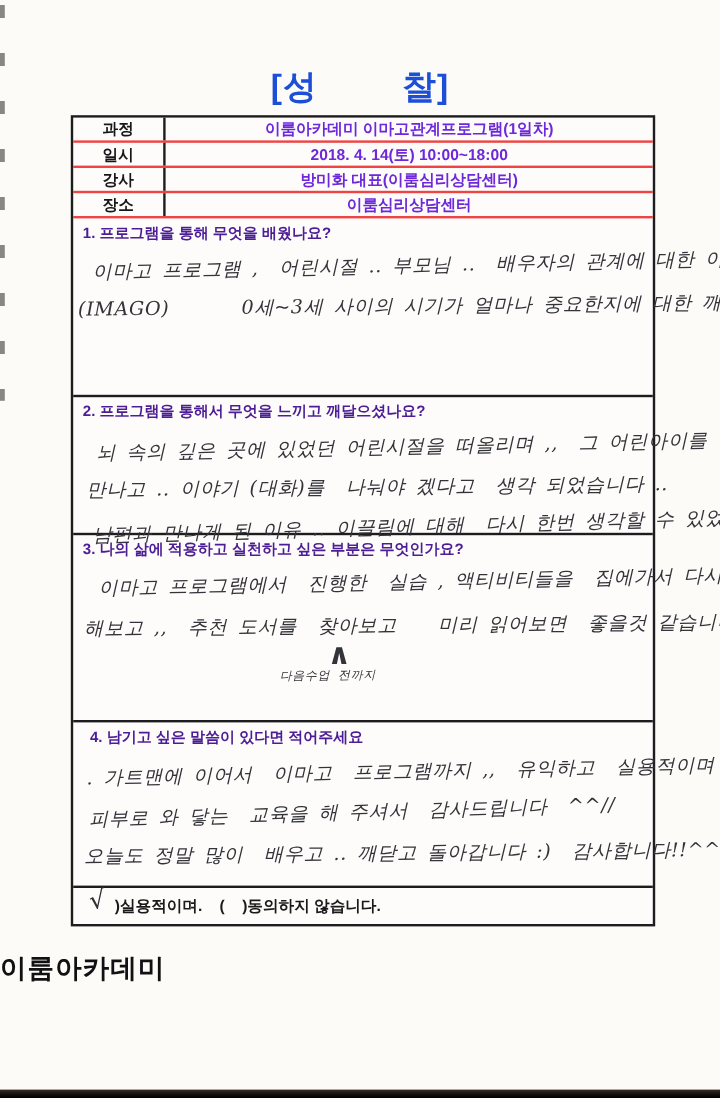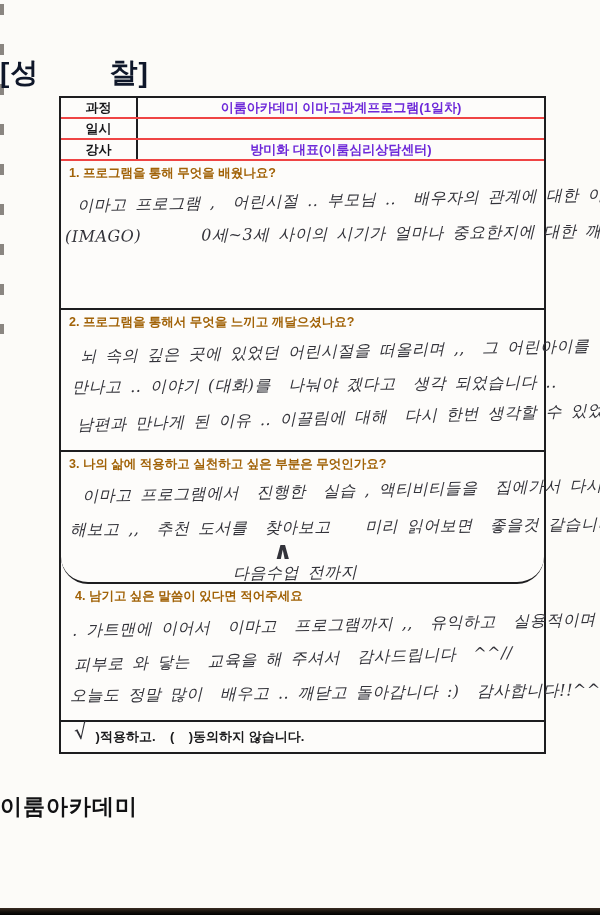--- a/index.html
+++ b/index.html
@@ -15,21 +15,21 @@
     position:absolute;left:0;top:4px;width:4px;height:330px;
     background:repeating-linear-gradient(180deg, rgba(45,38,32,.55) 0 11px, transparent 11px 40px);
   }
   .bottom-bar{
     position:absolute;left:0;bottom:0;width:600px;height:7px;
     background:linear-gradient(180deg,#3a2c22 0%,#14100c 55%,#000 100%);
   }
   
   .title{
     position:absolute;top:54px;left:0;width:100%;
-    text-align:left;font-size:28px;font-weight:bold;color:#0f172a;
+    text-align:center;font-size:28px;font-weight:bold;color:#1d4ed8;
     white-space:pre;letter-spacing:1px;
   }
   
   .doc-table{
     position:absolute;left:59px;top:96px;width:487px;
     border:2px solid #1d1d1f;background:rgba(255,255,255,.35);
     box-sizing:border-box;
   }
   .doc-table *{box-sizing:border-box;}
   .info-row{display:flex;height:21px;border-bottom:2px solid #ef4444;}
@@ -37,38 +37,38 @@
     width:77px;border-right:2px solid #1d1d1f;
     display:flex;align-items:center;justify-content:center;
     font-weight:bold;font-size:13px;color:#17171a;
   }
   .info-value{
     flex:1;display:flex;align-items:center;justify-content:center;
     font-size:13px;font-weight:bold;color:#6d28d9;
   }
   .q-box{position:relative;border-bottom:2px solid #1d1d1f;padding:4px 8px;}
   .q1{height:149px;}
-  .q2{height:142px;}
-  .q3{height:132px;border-radius:27px;}
+  .q2{height:115px;}
+  .q3{height:156px;}
   .q4{height:138px;padding-left:14px;}
-  .q-prompt{font-size:12.5px;font-weight:bold;color:#a16207;}
+  .q-prompt{font-size:12.5px;font-weight:bold;color:#4c1d95;}
   
   .hand{
     position:absolute;
     font-family:"DejaVu Serif", serif;
     font-style:italic;
     font-size:16px;color:#33333a;
     white-space:pre;letter-spacing:.5px;word-spacing:3px;
     line-height:1.1;
   }
   .r1{transform:rotate(-1.2deg);}
   .r2{transform:rotate(-0.6deg);}
   .r3{transform:rotate(-1.6deg);}
   .caret-mark{font-size:24px;font-weight:bold;letter-spacing:0;}
-  .insert-note{font-size:16px;}
+  .insert-note{font-size:10px;}
   
   .consent-row{
     height:30px;display:flex;align-items:center;
     padding-left:9px;font-size:13px;font-weight:bold;color:#1a1a1c;
     white-space:pre;position:relative;
   }
   .consent-check{
     position:static;display:inline-block;
     font-family:"DejaVu Serif", serif;font-style:italic;
     font-size:21px;color:#2f2f35;font-weight:normal;
@@ -91,24 +91,29 @@
   <div class="title">[성        찰]</div>
 
   <div class="doc-table">
 
     <div class="info-row">
       <div class="info-label">과정</div>
       <div class="info-value">이룸아카데미 이마고관계프로그램(1일차)</div>
     </div>
     <div class="info-row">
       <div class="info-label">일시</div>
+      <div class="info-value">2018. 4. 14(토) 10:00~18:00</div>
     </div>
     <div class="info-row">
       <div class="info-label">강사</div>
       <div class="info-value">방미화 대표(이룸심리상담센터)</div>
+    </div>
+    <div class="info-row">
+      <div class="info-label">장소</div>
+      <div class="info-value">이룸심리상담센터</div>
     </div>
 
     <div class="q-box q1">
       <div class="q-prompt">1. 프로그램을 통해 무엇을 배웠나요?</div>
       <div class="hand r1" style="top:30px;left:16px;">이마고 프로그램 ,  어린시절 .. 부모님 ..  배우자의 관계에 대한 이해 ..</div>
       <div class="hand r2" style="top:64px;left:4px;">(IMAGO)       0세~3세 사이의 시기가 얼마나 중요한지에 대한 깨달음</div>
     </div>
 
     <div class="q-box q2">
       <div class="q-prompt">2. 프로그램을 통해서 무엇을 느끼고 깨달으셨나요?</div>
@@ -126,21 +131,21 @@
     </div>
 
     <div class="q-box q4">
       <div class="q-prompt">4. 남기고 싶은 말씀이 있다면 적어주세요</div>
       <div class="hand r1" style="top:32px;left:11px;">. 가트맨에 이어서  이마고  프로그램까지 ,,  유익하고  실용적이며 ..</div>
       <div class="hand r3" style="top:66px;left:13px;">피부로 와 닿는  교육을 해 주셔서  감사드립니다  ^^//</div>
       <div class="hand r2" style="top:100px;left:9px;">오늘도 정말 많이  배우고 .. 깨닫고 돌아갑니다 :)  감사합니다!!^^</div>
     </div>
 
     <div class="consent-row">
-      <span class="consent-check">√</span><span> )적용하고.    </span><span>(    )동의하지 않습니다.</span>
+      <span class="consent-check">√</span><span> )실용적이며.    </span><span>(    )동의하지 않습니다.</span>
     </div>
 
   </div>
 
   <div class="footer-brand">이룸아카데미</div>
 
   <div class="bottom-bar"></div>
 
 </div>
 

